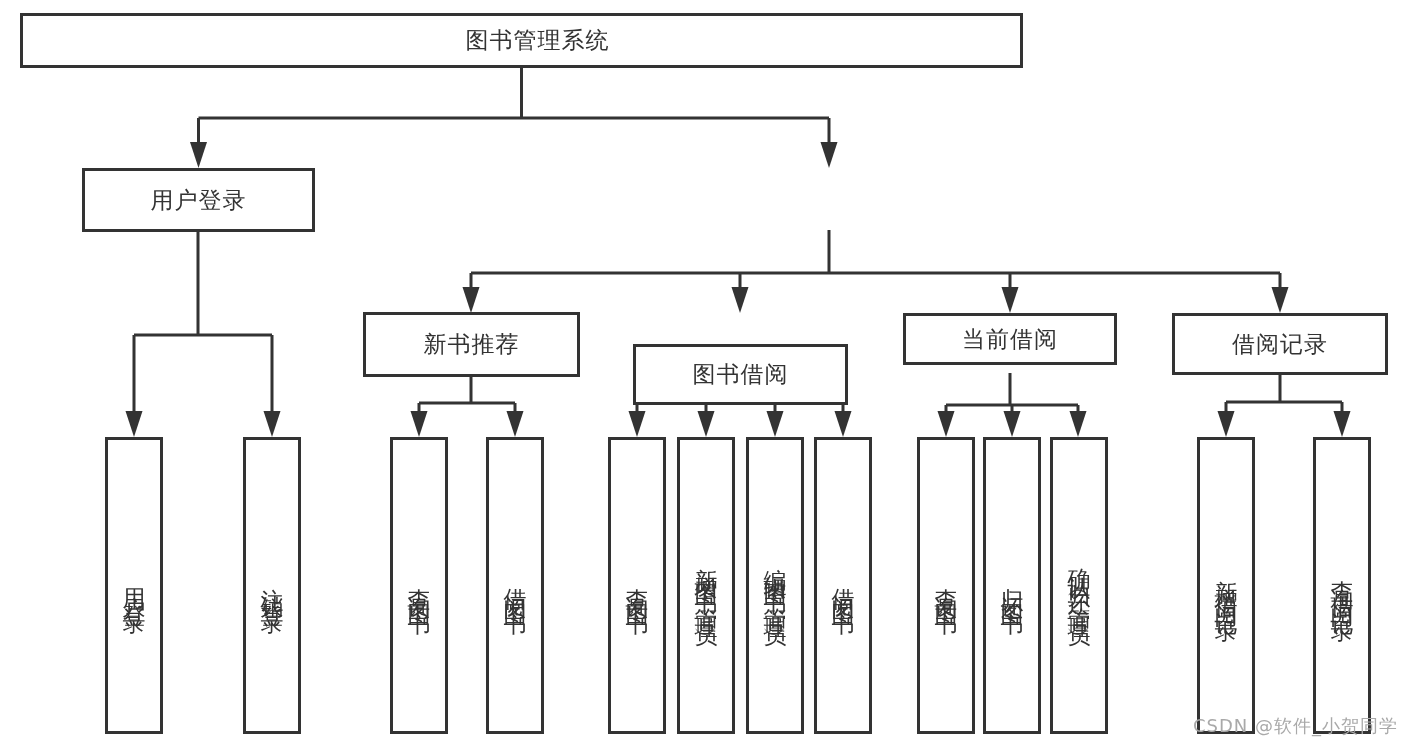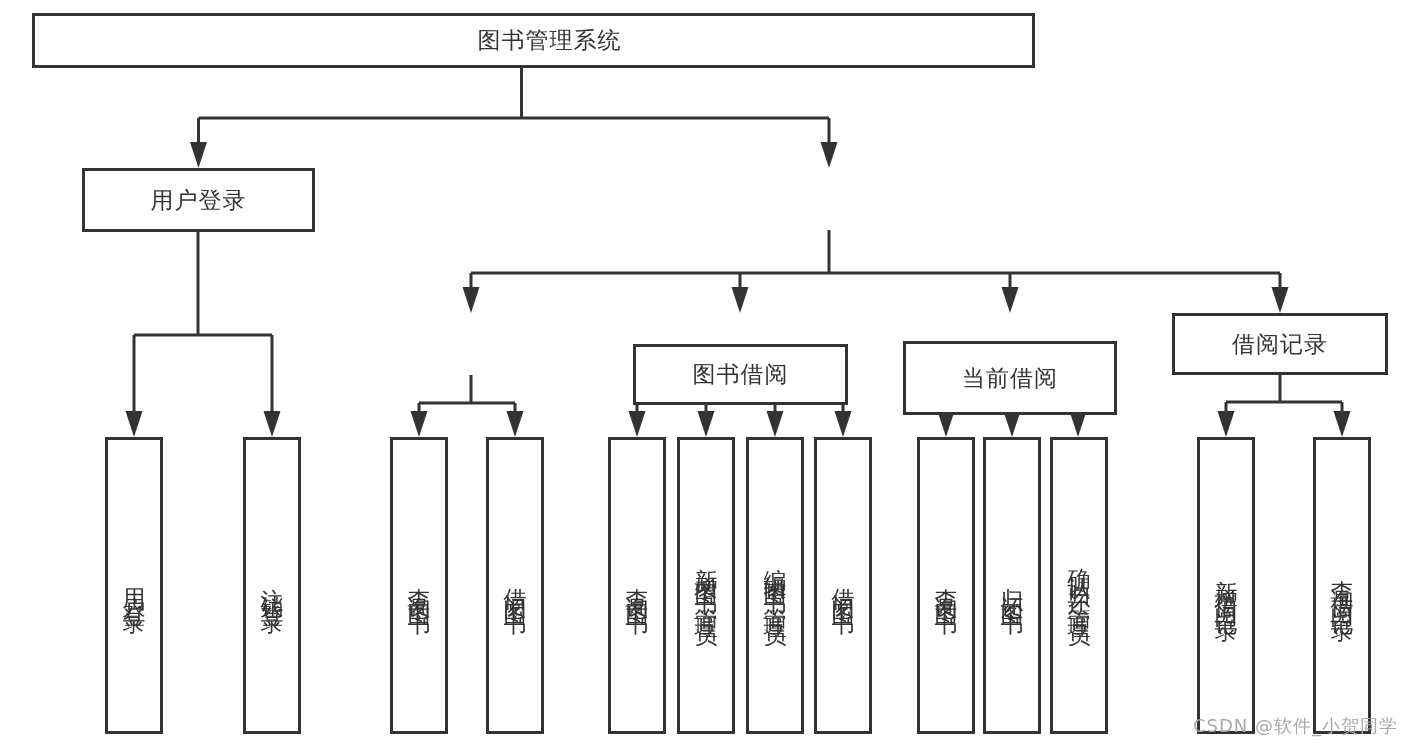--- a/index.html
+++ b/index.html
@@ -95,32 +95,35 @@
       <polygon points="766.5,411 783.5,411 775,437"></polygon>
       <polygon points="834.5,411 851.5,411 843,437"></polygon>
       <polygon points="937.5,411 954.5,411 946,437"></polygon>
       <polygon points="1003.5,411 1020.5,411 1012,437"></polygon>
       <polygon points="1069.5,411 1086.5,411 1078,437"></polygon>
       <polygon points="1217.5,411 1234.5,411 1226,437"></polygon>
       <polygon points="1333.5,411 1350.5,411 1342,437"></polygon>
     </g>
   </svg>
 
-  <div class="node" style="left:32px; top:13px; width:1003px; height:55px;padding-left:32px;">
+  <div class="node" style="left:20px; top:13px; width:1003px; height:55px;padding-left:32px;">
     <span>图书管理系统</span>
   </div>
 
   <div class="node" style="left:82px; top:168px; width:233px; height:64px;">
     <span>用户登录</span>
   </div>
 
+  <div class="node" style="left:363px; top:312px; width:217px; height:65px;">
+    <span>新书推荐</span>
+  </div>
   <div class="node" style="left:633px; top:313px; width:215px; height:61px;margin-top:31px;">
     <span>图书借阅</span>
   </div>
-  <div class="node" style="left:903px; top:313px; width:214px; height:74px;margin-top:28px;">
+  <div class="node" style="left:903px; top:313px; width:214px; height:52px;">
     <span>当前借阅</span>
   </div>
   <div class="node" style="left:1172px; top:313px; width:216px; height:62px;">
     <span>借阅记录</span>
   </div>
 
   <div class="node leaf" style="left:105px;">
     <span class="vtext">用户登录</span>
   </div>
   <div class="node leaf" style="left:243px;">

